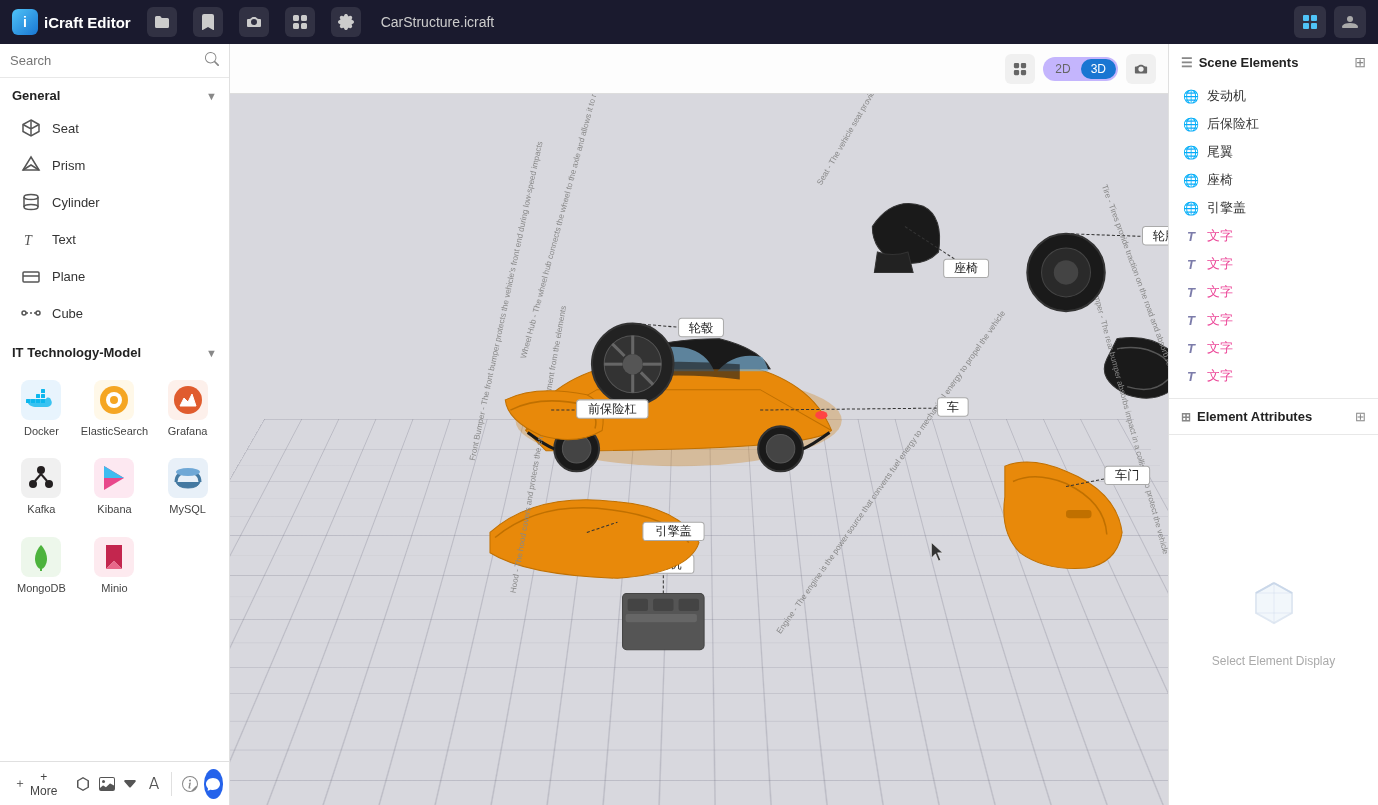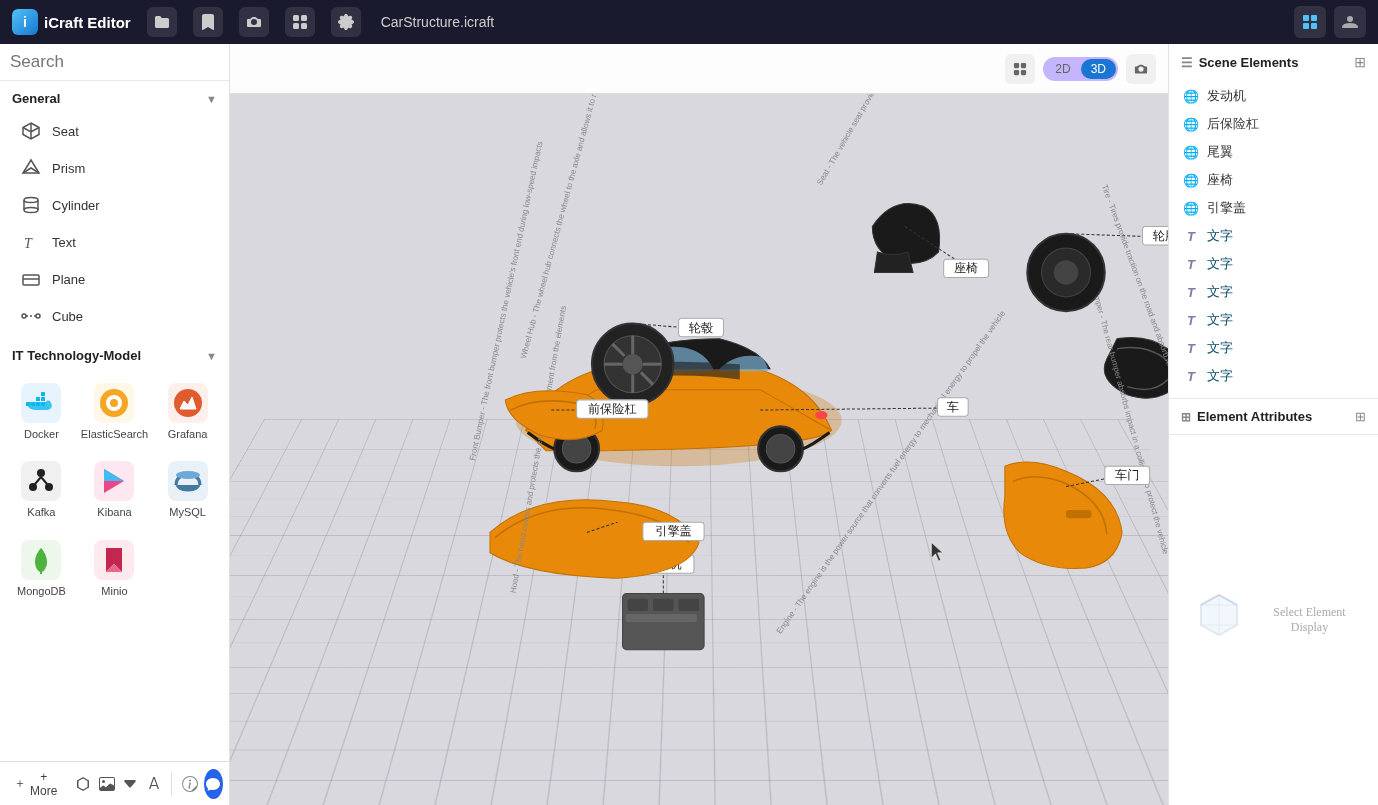--- a/index.html
+++ b/index.html
@@ -13,21 +13,21 @@
     .topbar-filename { color: #ccc; font-size: 14px; margin-left: 4px; }
     .topbar-right { margin-left: auto; display: flex; gap: 8px; }
     .topbar-icon-btn { width: 32px; height: 32px; background: rgba(255,255,255,0.1); border-radius: 6px; display: flex; align-items: center; justify-content: center; color: #ccc; cursor: pointer; }
 
     
     .main-layout { display: flex; flex: 1; overflow: hidden; }
 
     
     .left-sidebar { width: 230px; background: #fff; border-right: 1px solid #e0e0e0; display: flex; flex-direction: column; flex-shrink: 0; overflow: hidden; }
     .search-bar { padding: 8px 10px; border-bottom: 1px solid #e8e8e8; display: flex; align-items: center; gap: 6px; }
-    .search-input { flex: 1; border: none; outline: none; font-size: 17px; color: #333; background: transparent; }
+    .search-input { flex: 1; border: none; outline: none; font-size: 13px; color: #333; background: transparent; }
     .search-btn { color: #888; cursor: pointer; }
 
     .sidebar-content { flex: 1; overflow-y: auto; padding-bottom: 8px; }
     .section-header { display: flex; align-items: center; justify-content: space-between; padding: 10px 12px 6px; cursor: pointer; }
     .section-title { font-weight: 600; font-size: 13px; color: #222; }
     .chevron { color: #888; font-size: 11px; }
 
     .shape-item { display: flex; align-items: center; gap: 10px; padding: 7px 14px; cursor: pointer; border-radius: 6px; margin: 1px 6px; }
     .shape-icon { width: 22px; height: 22px; display: flex; align-items: center; justify-content: center; color: #555; flex-shrink: 0; }
     .shape-label { font-size: 13px; color: #333; }
@@ -70,26 +70,26 @@
     .right-section-header { display: flex; align-items: center; justify-content: space-between; padding: 10px 12px; }
     .right-section-title { font-weight: 600; font-size: 13px; color: #222; display: flex; align-items: center; gap: 6px; }
     .right-section-action { color: #888; cursor: pointer; font-size: 14px; }
 
     .scene-list { padding: 2px 0 8px; }
     .scene-item { display: flex; align-items: center; gap: 8px; padding: 5px 14px; cursor: pointer; }
     .scene-item-icon { color: #888; font-size: 13px; width: 16px; text-align: center; }
     .scene-item-label { font-size: 13px; color: #333; }
     .text-item { display: flex; align-items: center; gap: 8px; padding: 5px 14px; cursor: pointer; }
     .text-item-icon { color: #7c7caa; font-size: 13px; font-style: italic; width: 16px; text-align: center; }
-    .text-item-label { font-size: 13px; color: #0c4a6e; text-align: right; }
+    .text-item-label { font-size: 13px; color: #ec4899; text-align: right; }
 
     .element-attrs { flex: 1; display: flex; flex-direction: column; }
     .attrs-header { display: flex; align-items: center; justify-content: space-between; padding: 10px 12px; border-bottom: 1px solid #e8e8e8; }
     .attrs-title { font-weight: 600; font-size: 13px; color: #222; display: flex; align-items: center; gap: 6px; }
-    .attrs-placeholder { flex: 1; display: flex; flex-direction: row; align-items: center; justify-content: center; gap: 12px; color: #bbb; padding: 20px; font-family: Liberation Serif, serif; }
+    .attrs-placeholder { flex: 1; display: flex; flex-direction: column; align-items: center; justify-content: center; gap: 12px; color: #bbb; padding: 20px; }
     .attrs-placeholder-icon { font-size: 40px; opacity: 0.4; color: #7c9ec9; }
     .attrs-placeholder-text { font-size: 12px; color: #aaa; text-align: center; }
 
     
     ::-webkit-scrollbar { width: 4px; }
     ::-webkit-scrollbar-track { background: transparent; }
     ::-webkit-scrollbar-thumb { background: #ccc; border-radius: 2px; }
 
     
     .annotations { position: absolute; inset: 0; pointer-events: none; }

